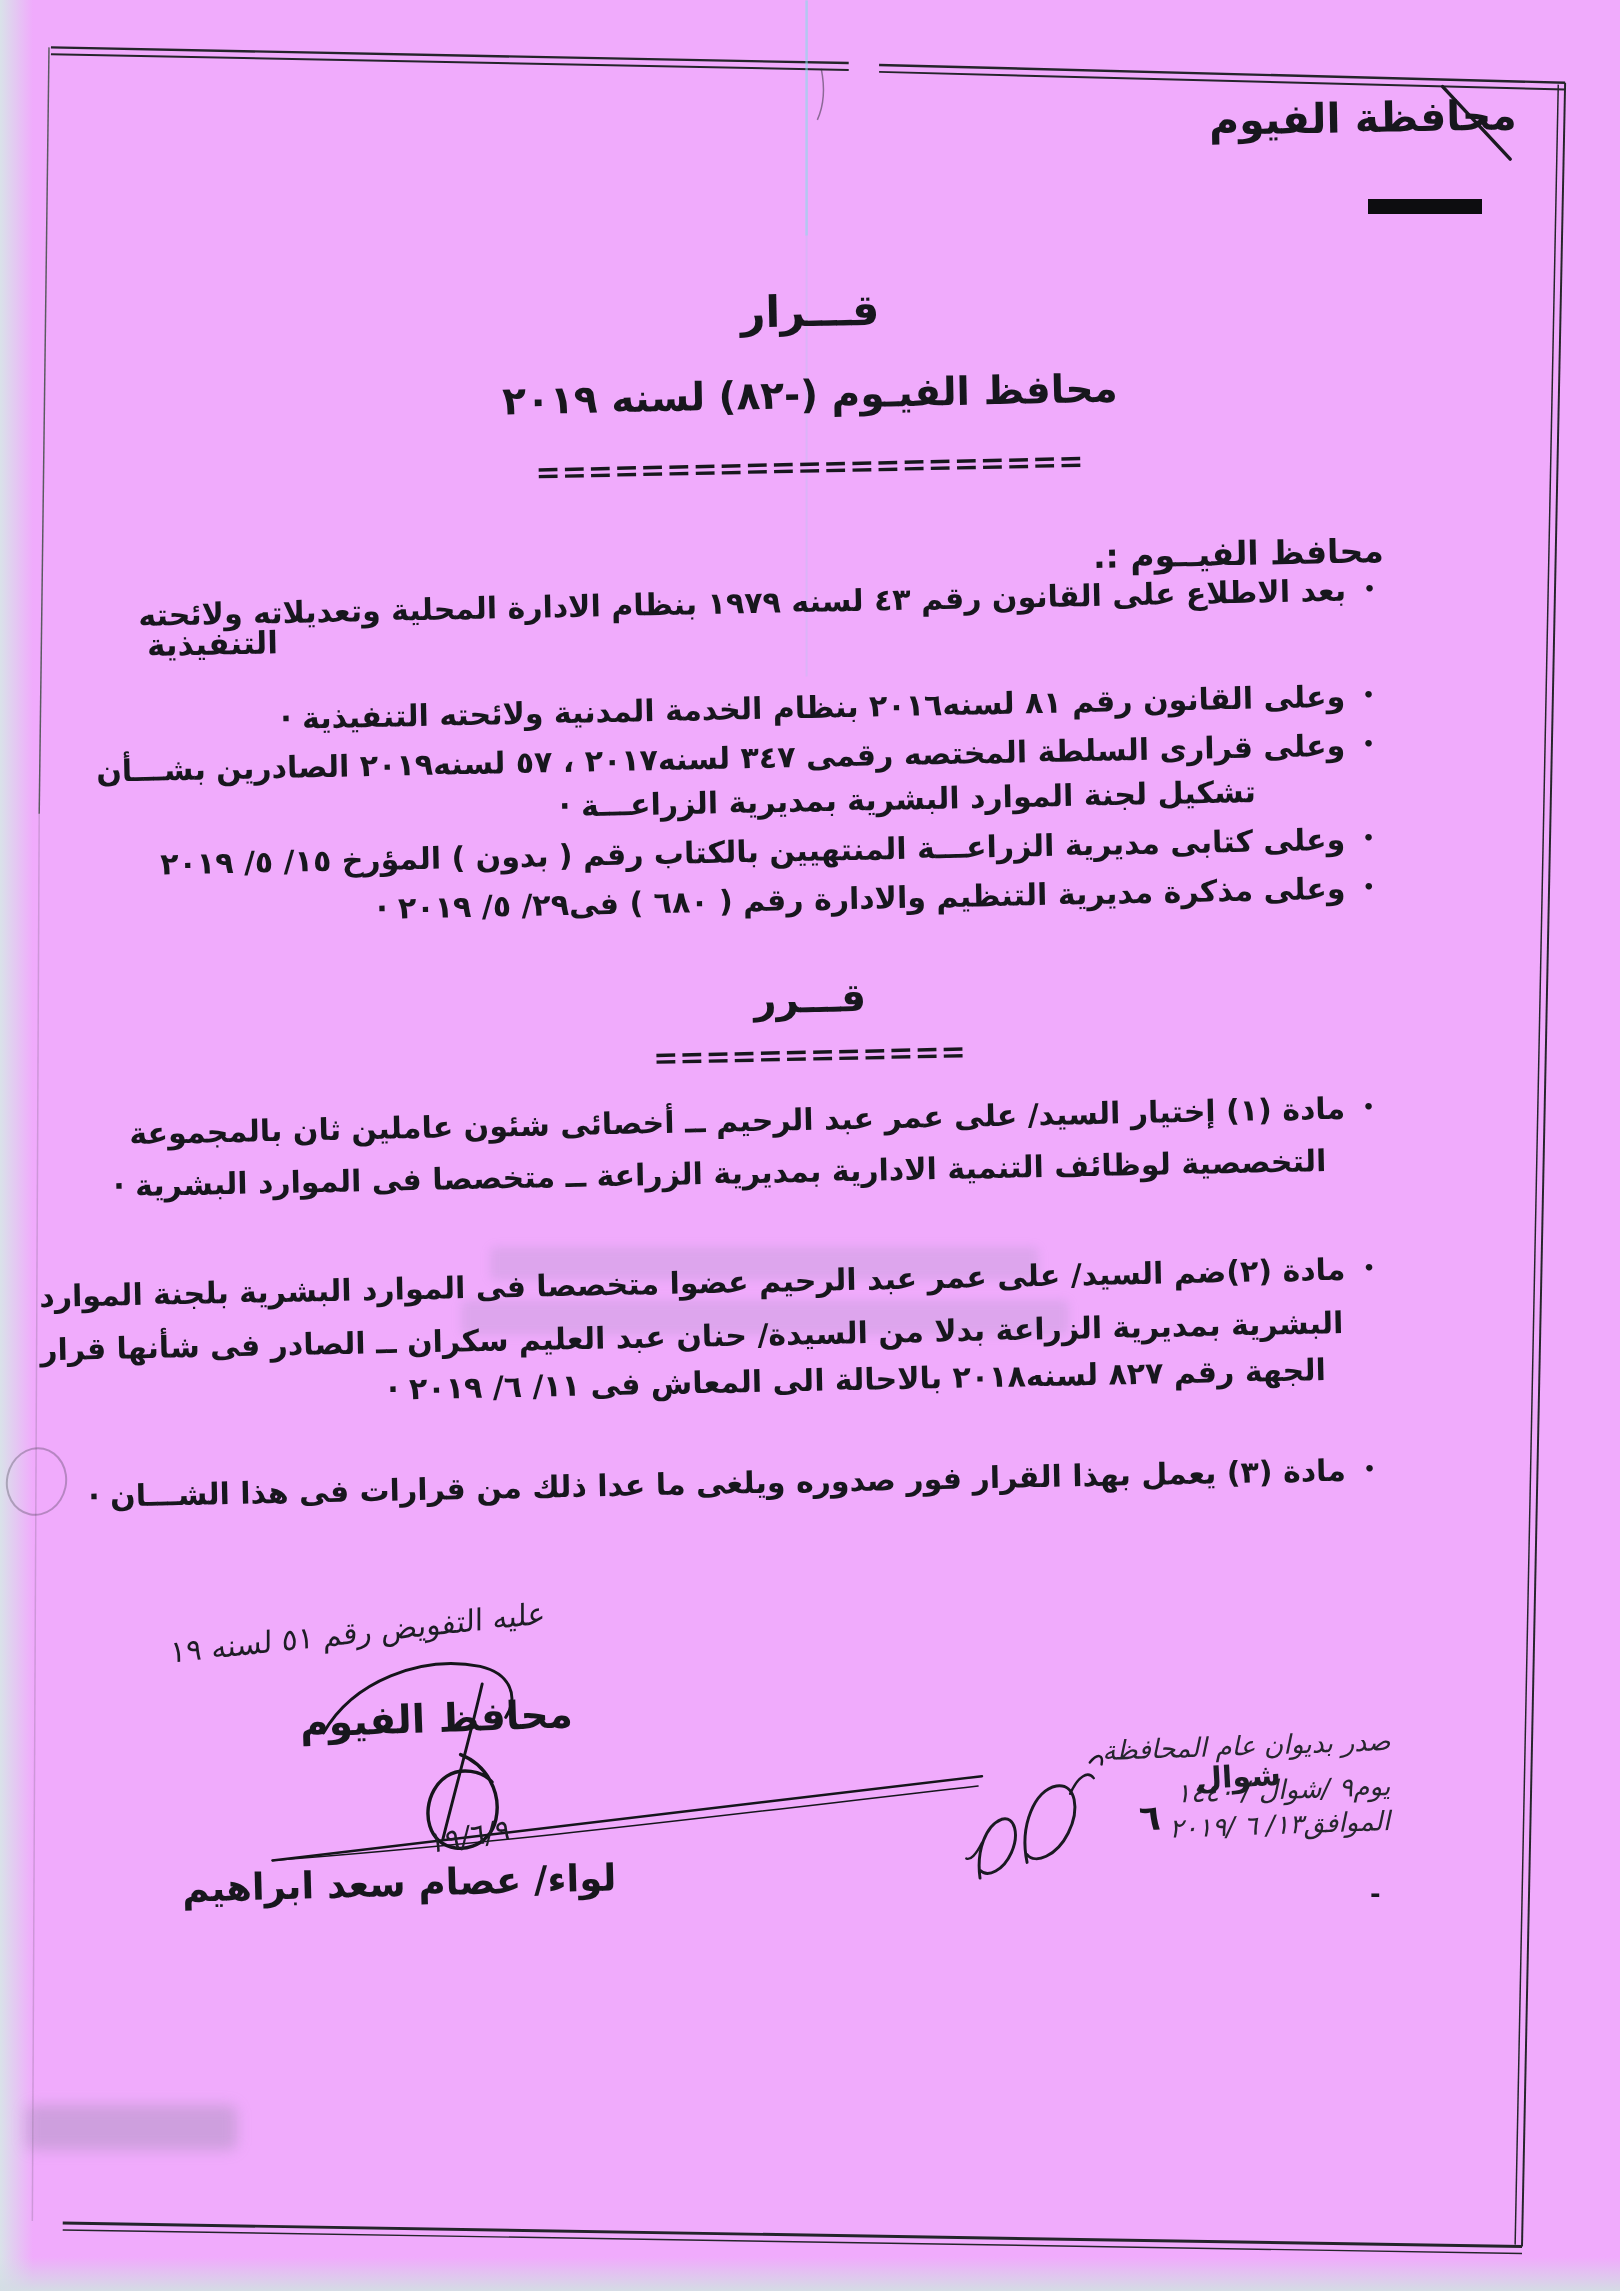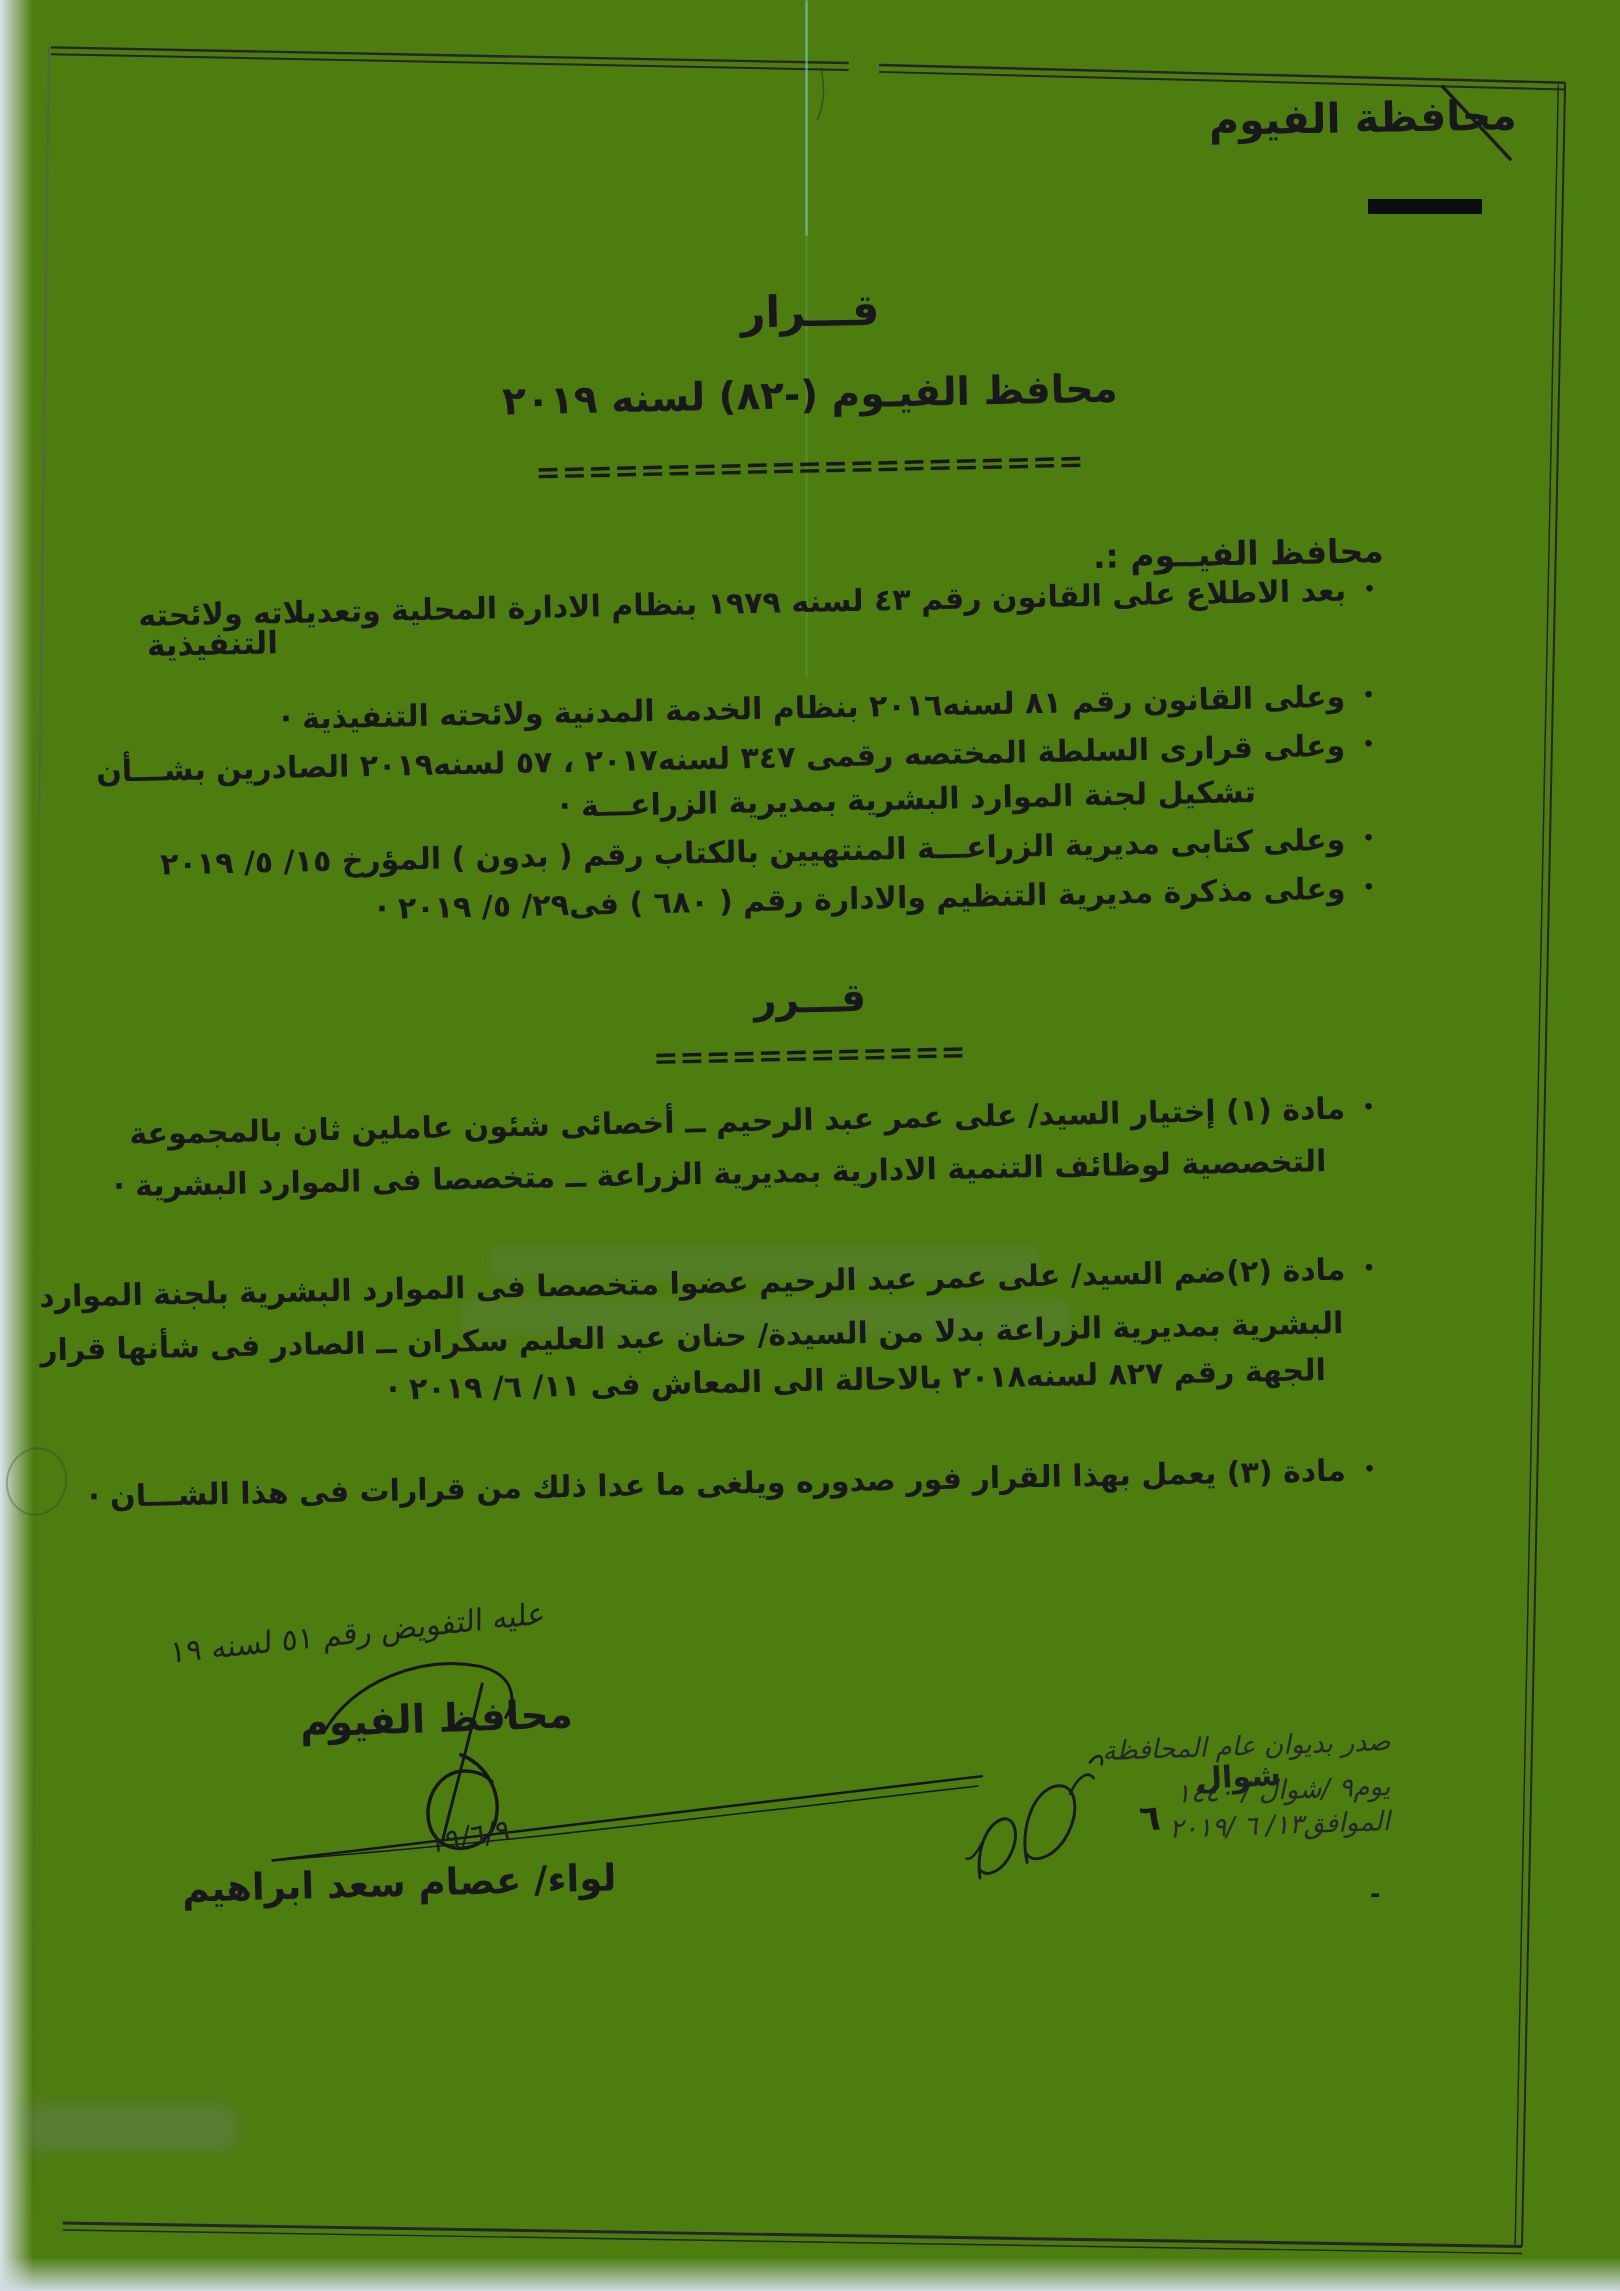--- a/index.html
+++ b/index.html
@@ -1,19 +1,19 @@
 <!DOCTYPE html>
 <html lang="ar"><head>
 <meta charset="utf-8">
 <style>
   html,body{margin:0;padding:0;background:#e7ebef;}
   .page{
     position:relative;
     width:1620px;height:2292px;
-    background:#4d7c0f;
+    background:#f0abfc;
     overflow:hidden;
     font-family:"DejaVu Sans", sans-serif;
     color:#17171d;
   }
   
   .edge-left{position:absolute;left:0;top:0;width:33px;height:100%;
     background:linear-gradient(to right,#d9e2e9,rgba(251,251,248,0));}
   .edge-bottom{position:absolute;left:0;bottom:0;width:100%;height:35px;
     background:linear-gradient(to top,#d3dde4,rgba(251,251,248,0));}
   svg.artifacts{position:absolute;left:0;top:0;width:1620px;height:2292px;}

